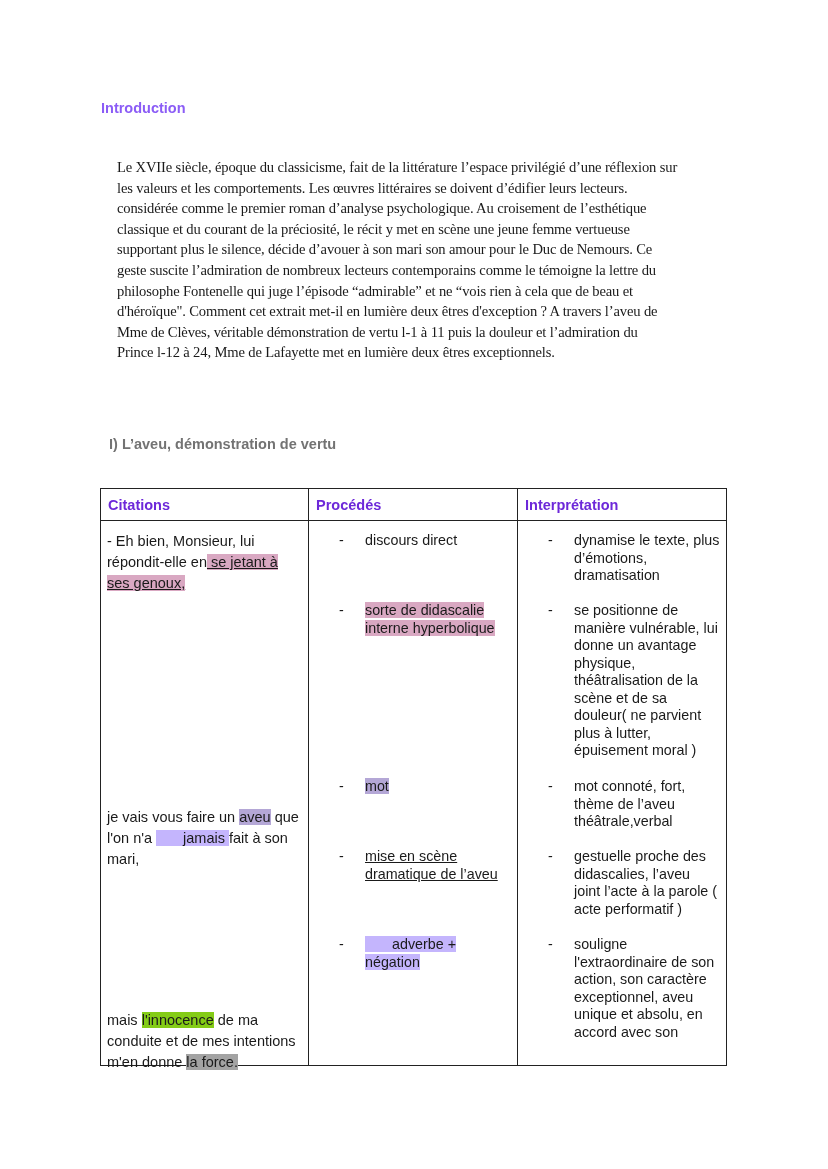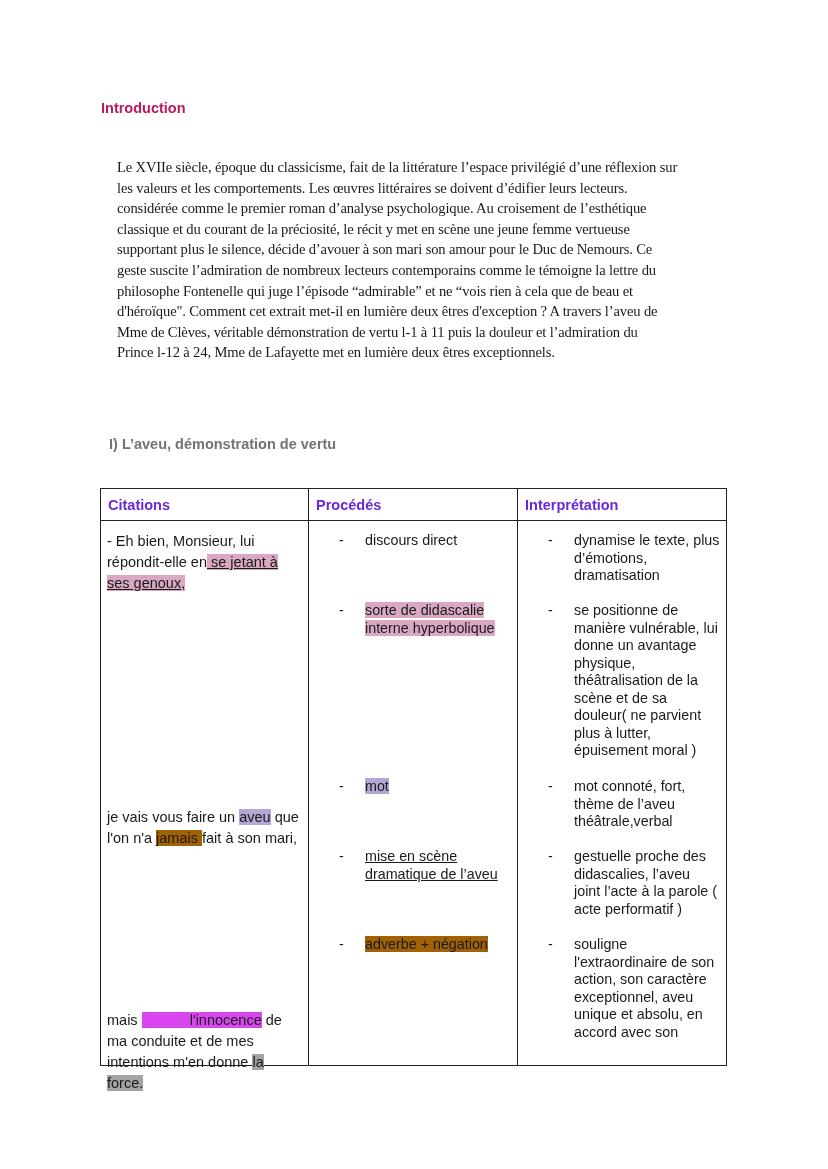--- a/index.html
+++ b/index.html
@@ -1,34 +1,34 @@
 <!DOCTYPE html>
 <html><head>
 <meta charset="utf-8">
 <style>
   html, body { margin: 0; padding: 0; background: #ffffff; }
   body { width: 828px; height: 1169px; position: relative; overflow: hidden; color: #111; }
   .page { position: absolute; left: 0; top: 0; width: 828px; height: 1169px; }
-  .h-intro { position: absolute; left: 101px; top: 100px; font-family: "Liberation Sans", sans-serif; font-weight: bold; font-size: 14.5px; color: #be185d; margin: 0; }
+  .h-intro { position: absolute; left: 101px; top: 100px; font-family: "Liberation Sans", sans-serif; font-weight: bold; font-size: 14.5px; color: #8b5cf6; margin: 0; }
   .intro { position: absolute; left: 101px; top: 141px; width: 640px; font-family: "Liberation Serif", serif; font-size: 14.6px; line-height: 20.6px; color: #1a1a1a; margin: 16px; letter-spacing: -0.15px; }
   .intro .ln { display: block; white-space: nowrap; }
   .h-section { position: absolute; left: 101px; top: 428px; font-family: "Liberation Sans", sans-serif; font-size: 14.5px; color: #737373; margin: 8px; }
   table.grid { position: absolute; left: 100px; top: 488px; width: 626px; border-collapse: collapse; table-layout: fixed; }
   table.grid td, table.grid th { border: 1.5px solid #222; vertical-align: top; padding: 0; }
   table.grid col.c1 { width: 208px; } table.grid col.c2 { width: 209px; } table.grid col.c3 { width: 209px; }
   th.hd { height: 31px; text-align: left; font-weight: bold; font-family: "Liberation Sans", sans-serif; font-size: 14.5px; padding-left: 7px !important; vertical-align: middle !important; color: #6d28d9; }
   td.body { height: 544px; position: relative; }
   .cit { position: absolute; left: 6px; width: 196px; font-family: "Liberation Sans", sans-serif; font-size: 14.5px; line-height: 21px; color: #1a1a1a; }
   .item { position: absolute; left: 0; right: 0; font-family: "Liberation Sans", sans-serif; font-size: 14.3px; line-height: 17.5px; color: #1a1a1a; }
   .item .dash { position: absolute; left: 30px; top: 0; }
   .item .txt { position: absolute; left: 56px; right: 6px; }
   .hl-pink { background: #d9a8c2; }
   .hl-purple { background: #b4a7d6; }
-  .hl-blue { background: #a16207; }
-  .hl-green { background: #d946ef; padding-left: 48px; }
+  .hl-blue { background: #c4b5fd; padding-left: 27px; }
+  .hl-green { background: #84cc16; }
   .hl-yellow { background: #a3a3a3; }
   .ul { text-decoration: underline; }
 </style>
 </head>
 <body>
 
 <div class="page">
   <h2 class="h-intro">Introduction</h2>
 
   <p class="intro">

